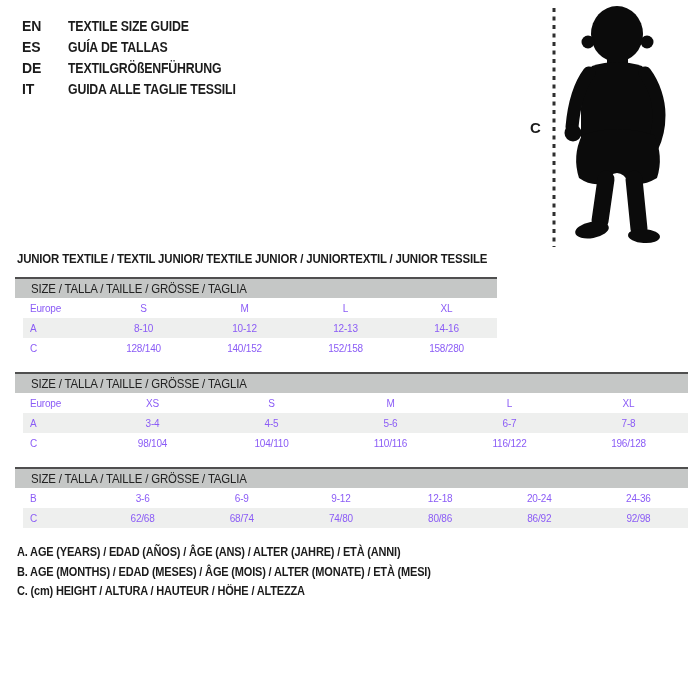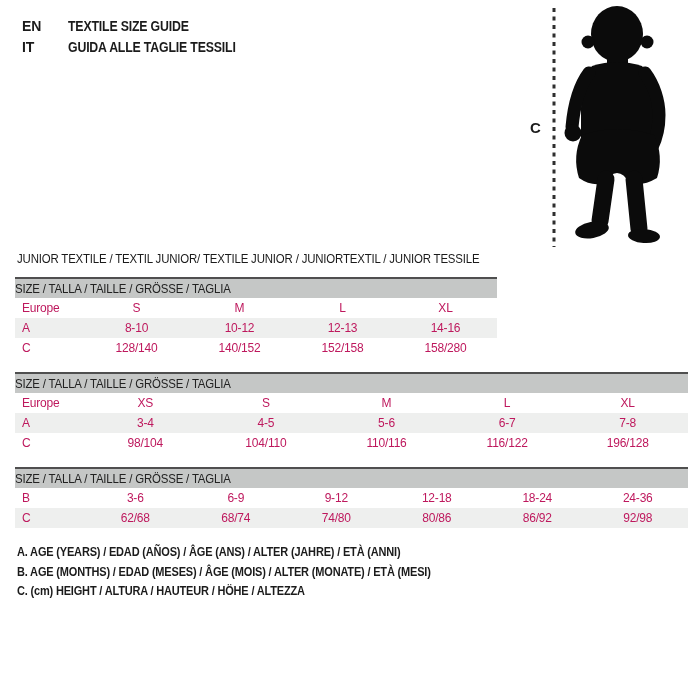--- a/index.html
+++ b/index.html
@@ -25,48 +25,56 @@
   .lang-label{}
 
   
   .measure-label{position:absolute;left:530px;top:119px;font-size:15px;font-weight:bold;}
   .dash-line{position:absolute;left:551px;top:6px;}
   .baby-svg{position:absolute;left:561px;top:3px;}
 
   
   .content{position:absolute;left:15px;top:250px;width:673px;}
   .size-section{margin-bottom:14px;}
-  .section-heading{font-size:13px;font-weight:normal;line-height:17px;margin:0 0 10px 2px;}
+  .section-heading{font-size:13px;font-weight:bold;line-height:17px;margin:0 0 10px 2px;}
   .section-heading .sub{font-size:9px;vertical-align:sub;}
   .size-table{}
   .t0{width:482px;}
   .t1,.t2{width:673px;}
   .band{
     height:19px;line-height:19px;background:var(--band-bg);
     border-top:2px solid var(--band-border);
-    padding-left:0;font-size:13px;color:#222;
+    padding-left:16px;font-size:13px;color:#222;
   }
-  .trow{display:grid;height:20px;align-items:center;font-size:12px;color:#be185d;}
+  .trow{display:grid;height:20px;align-items:center;font-size:10px;color:#8b5cf6;margin-left:8px;}
   .trow.alt{background:var(--alt-row-bg);}
   .trow .c0{text-align:left;padding-left:7px;}
   .trow .cell{text-align:center;}
 
   
   .footnotes{margin-left:2px;}
   .footnote{font-size:12.5px;font-weight:bold;line-height:18.5px;}
 </style>
 </head>
 <body>
 
 <div class="canvas">
 
   <div class="lang-list" id="lang-list">
       <div class="lang-row">
         <span class="lang-code">EN</span>
         <span class="lang-label cond">TEXTILE SIZE GUIDE</span>
+      </div>
+      <div class="lang-row">
+        <span class="lang-code">ES</span>
+        <span class="lang-label cond">GUÍA DE TALLAS</span>
+      </div>
+      <div class="lang-row">
+        <span class="lang-code">DE</span>
+        <span class="lang-label cond">TEXTILGRÖßENFÜHRUNG</span>
       </div>
       <div class="lang-row">
         <span class="lang-code">IT</span>
         <span class="lang-label cond">GUIDA ALLE TAGLIE TESSILI</span>
       </div>
     </div>
 
   <span class="measure-label">C</span>
 
   <svg class="dash-line" width="6" height="243" viewBox="0 0 6 243">
@@ -151,21 +159,21 @@
         </section>
         <section class="size-section">
           <div class="size-table t2">
             <div class="band"><span class="cond">SIZE / TALLA / TAILLE / GRÖSSE / TAGLIA</span></div>
             <div class="trow" style="grid-template-columns: 70px repeat(6, 1fr);">
               <span class="c0">B</span>
               <span class="cell">3-6</span>
               <span class="cell">6-9</span>
               <span class="cell">9-12</span>
               <span class="cell">12-18</span>
-              <span class="cell">18-24</span>
+              <span class="cell">20-24</span>
               <span class="cell">24-36</span>
             </div>
             <div class="trow alt" style="grid-template-columns: 70px repeat(6, 1fr);">
               <span class="c0">C</span>
               <span class="cell">62/68</span>
               <span class="cell">68/74</span>
               <span class="cell">74/80</span>
               <span class="cell">80/86</span>
               <span class="cell">86/92</span>
               <span class="cell">92/98</span>

